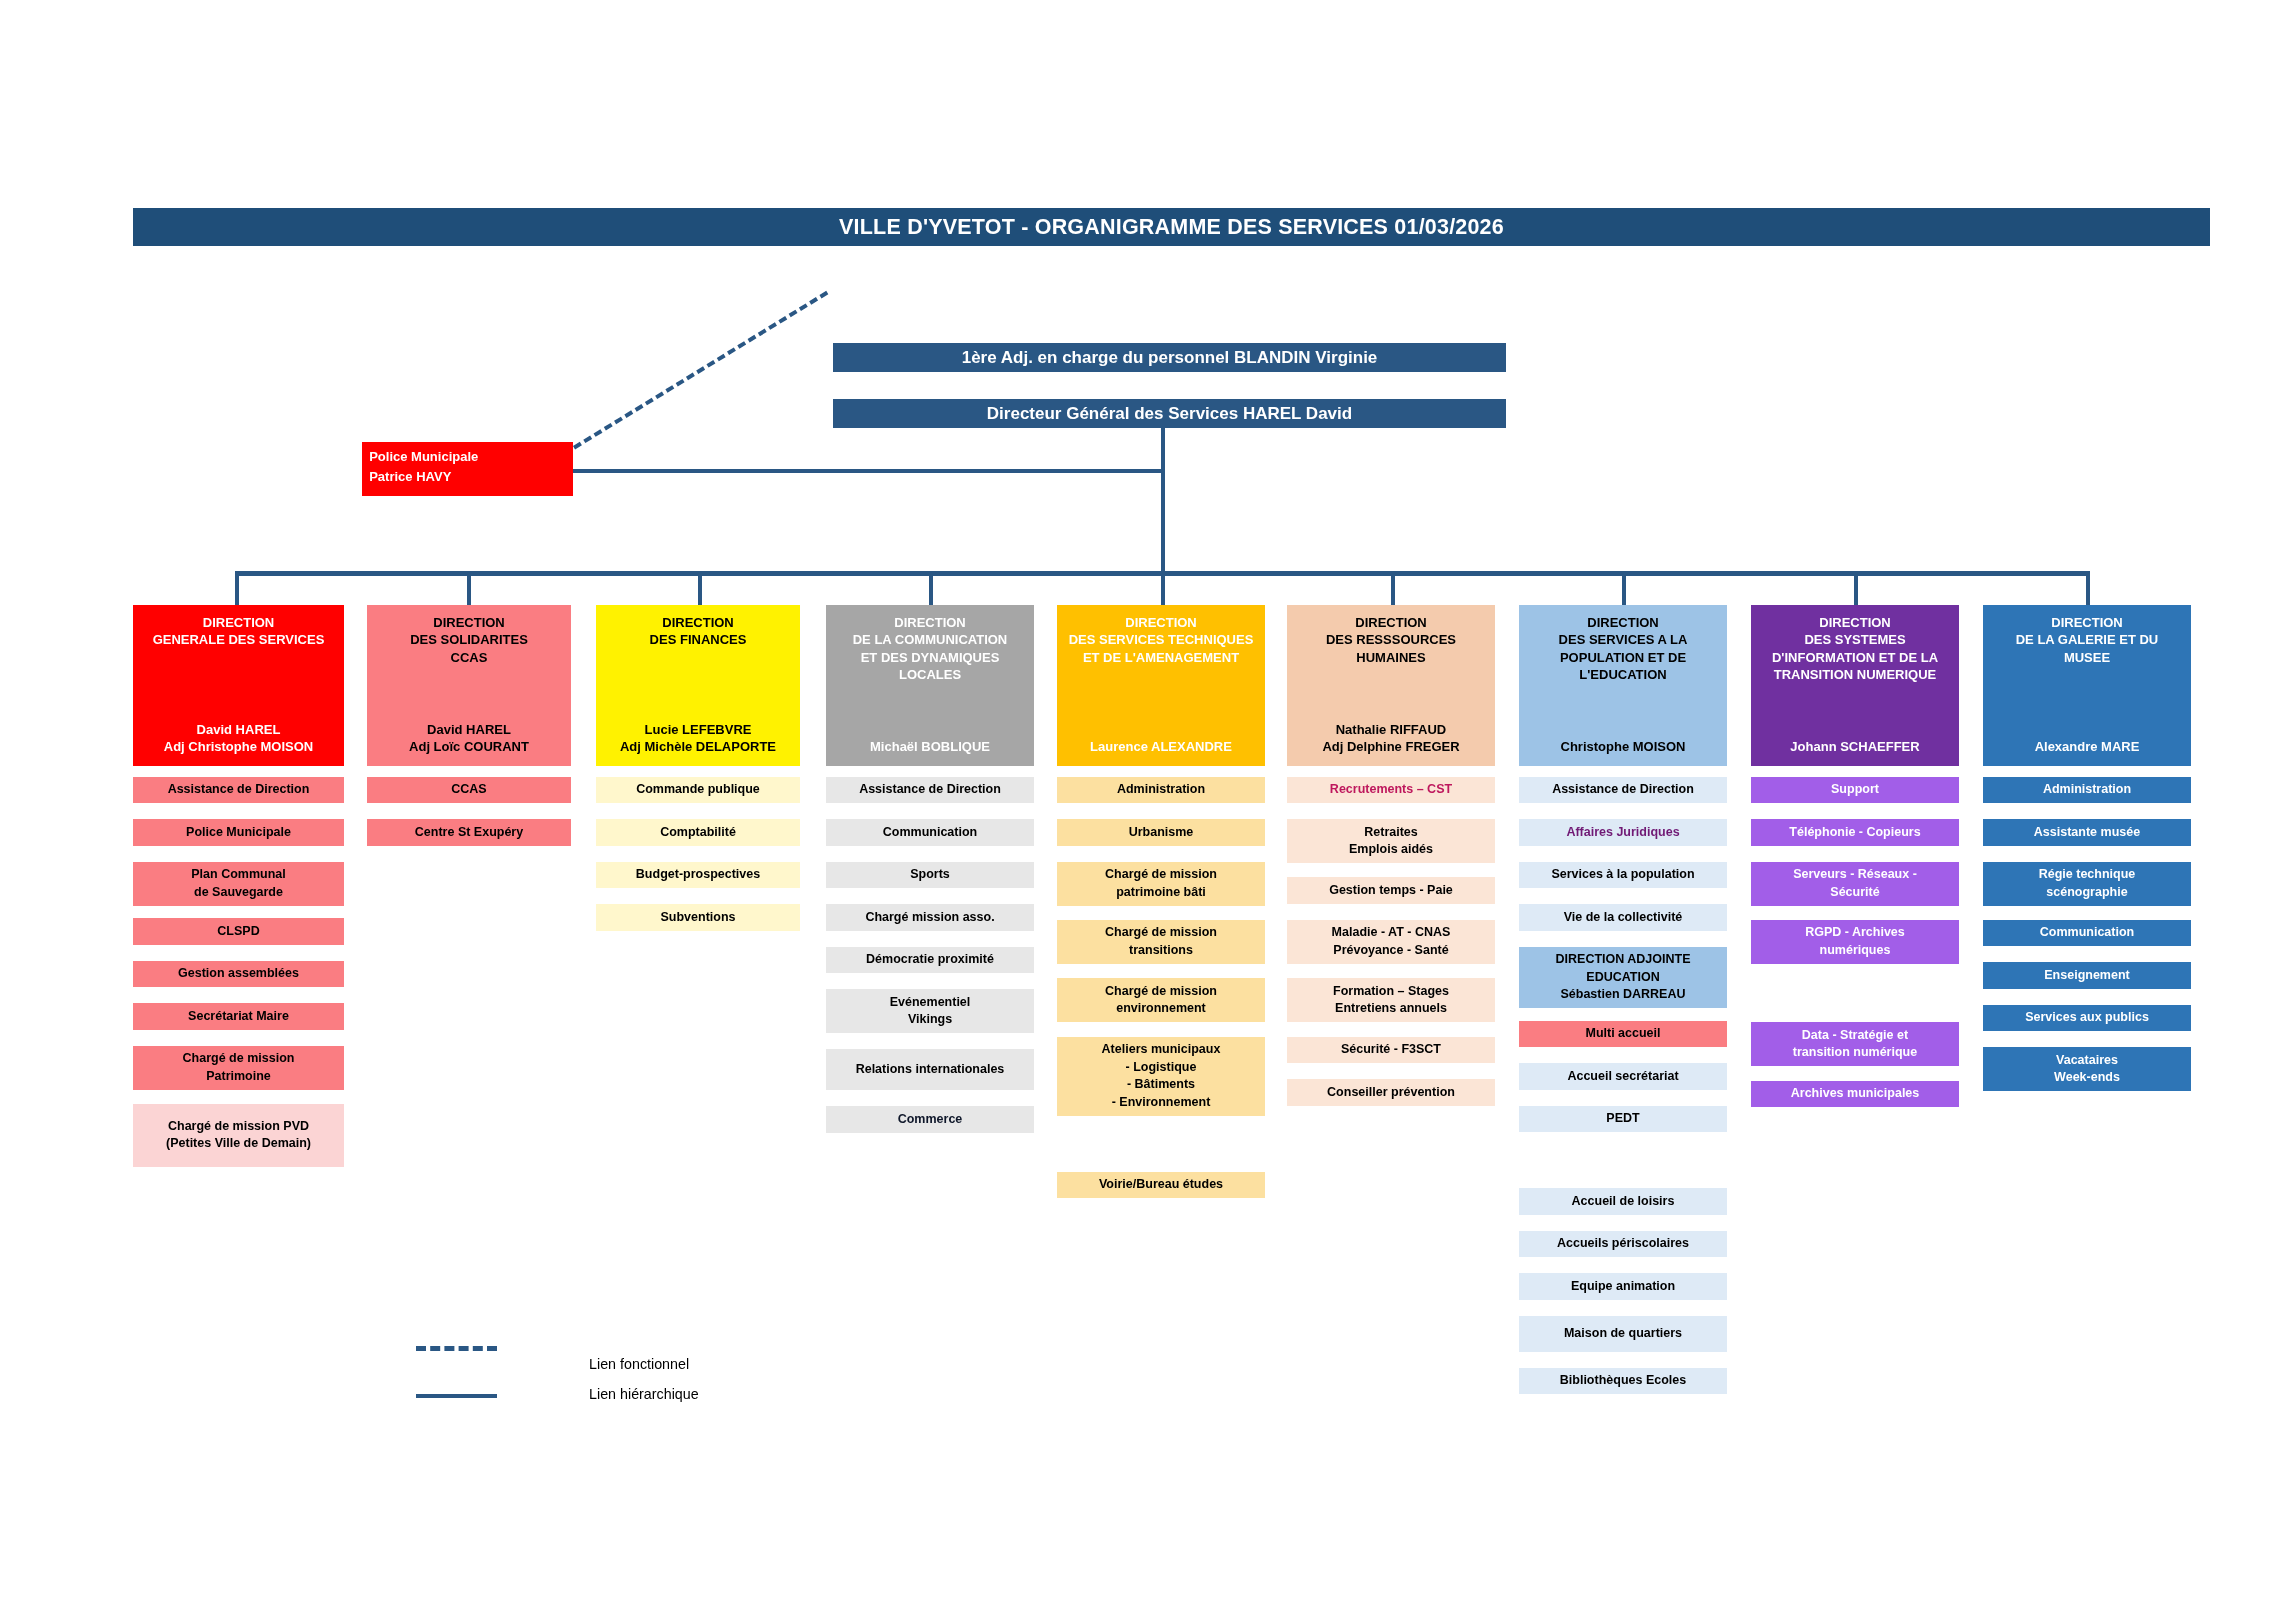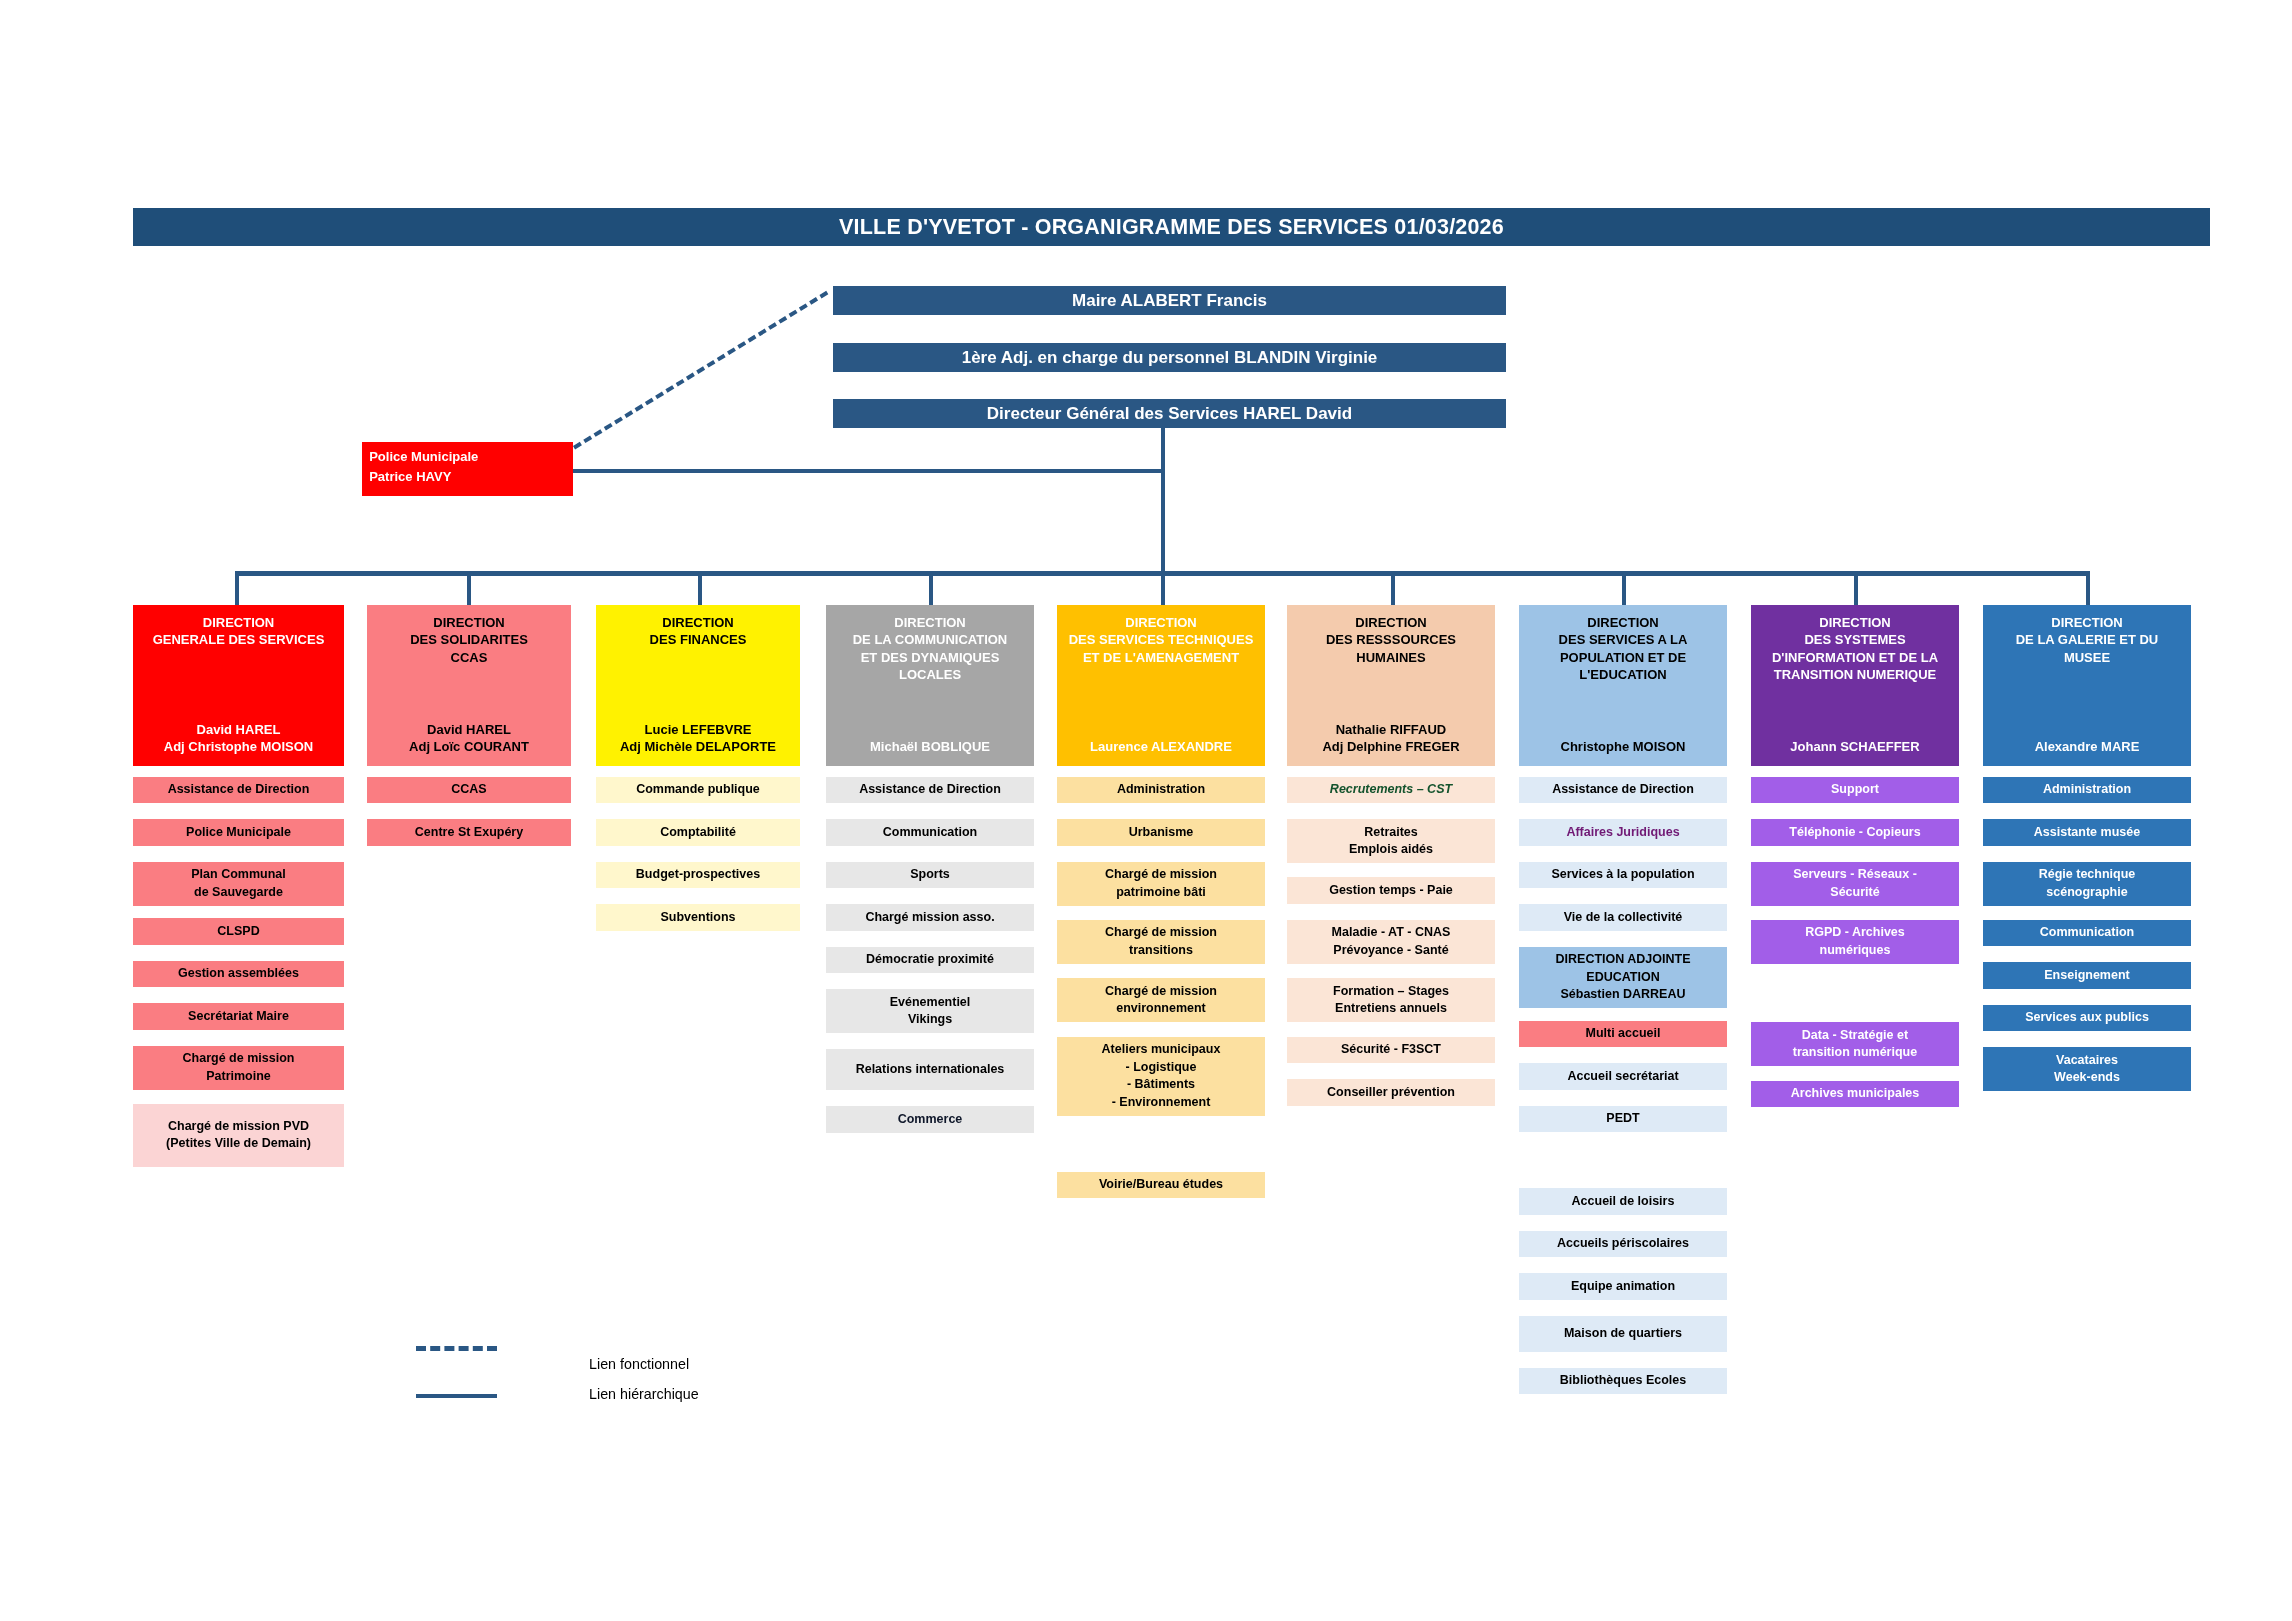--- a/index.html
+++ b/index.html
@@ -155,21 +155,20 @@
   #legend-fonc { top: 1356px; }
   #legend-hier { top: 1386px; }
 </style>
 </head>
 <body>
 
 <div id="page">
 
   <div class="title-bar">VILLE D'YVETOT - ORGANIGRAMME DES SERVICES 01/03/2026</div>
 
-  <div class="top-box" id="top-maire">Maire ALABERT Francis</div>
   <div class="top-box" id="top-adj">1ère Adj. en charge du personnel BLANDIN Virginie</div>
   <div class="top-box" id="top-dgs">Directeur Général des Services HAREL David</div>
 
   <div class="police-box">
     <div>Police Municipale</div>
     <div>Patrice HAVY</div>
   </div>
 
   <div class="dash-link" style="left:573px; top:446px; width:297px; transform:rotate(-31.5deg);"></div>
 
@@ -458,21 +457,21 @@
             <div>DES RESSSOURCES</div>
             <div>HUMAINES</div>
           </div>
           <div class="spacer"></div>
           <div class="dir-person">
             <div>Nathalie RIFFAUD</div>
             <div>Adj Delphine FREGER</div>
           </div>
         </div>
         <div class="sub-list">
-          <div class="sub-item" style="background: rgb(251, 229, 214); color: #14532d; min-height: 25px; font-style: italic;">
+          <div class="sub-item" style="background: rgb(251, 229, 214); color: #be185d; min-height: 25px;">
             <div>
               <div>Recrutements – CST</div>
             </div>
           </div>
           <div class="sub-gap" style="height: 16px;"></div>
           <div class="sub-item" style="background: rgb(251, 229, 214); color: rgb(0, 0, 0); min-height: 41px;">
             <div>
               <div>Retraites</div>
               <div>Emplois aidés</div>
             </div>

